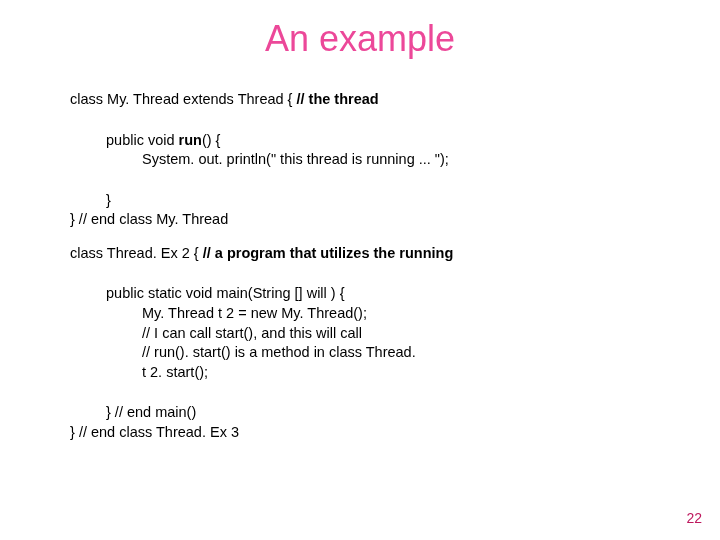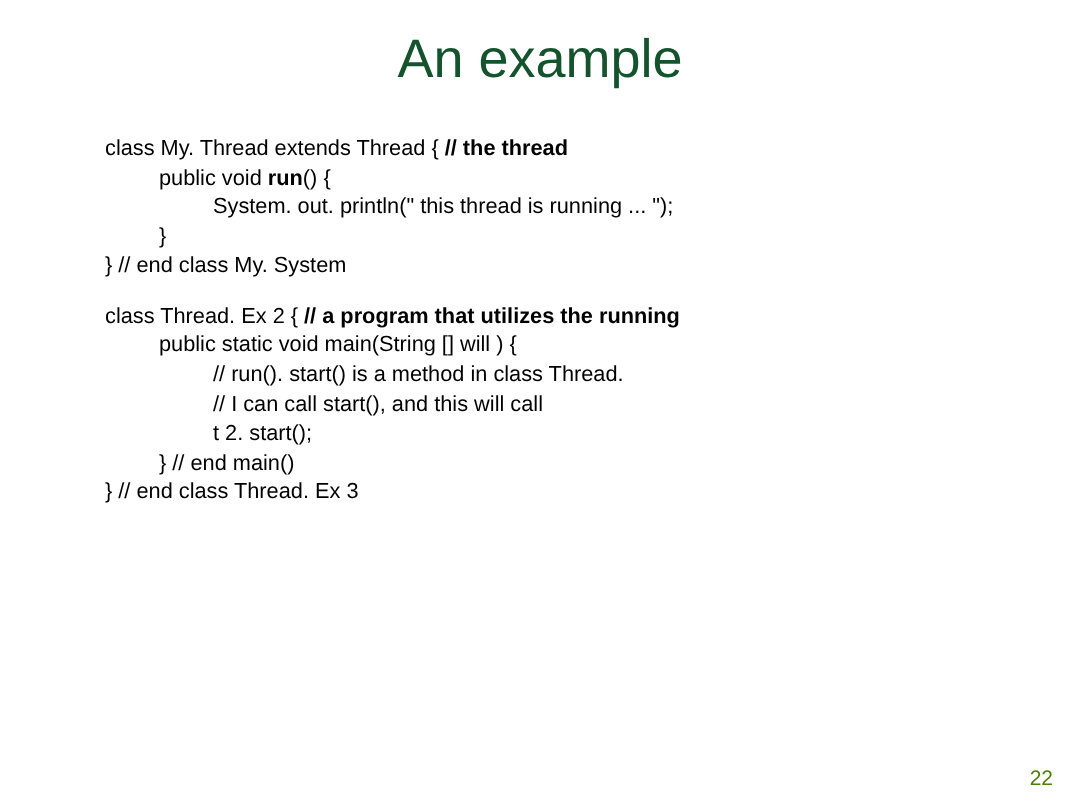--- a/index.html
+++ b/index.html
@@ -6,70 +6,71 @@
   body {
     width: 720px;
     height: 540px;
     background: #ffffff;
     font-family: Tahoma, Verdana, sans-serif;
     position: relative;
     overflow: hidden;
   }
   .title {
     text-align: center;
-    color: #14532d;
+    color: #ec4899;
     font-size: 36px;
     font-weight: normal;
     padding-top: 18px;
     padding-bottom: 30px;
   }
   .content {
     padding-left: 70px;
     padding-right: 27px;
     font-size: 14.5px;
     line-height: 1.35;
     color: #000000;
   }
-  .i1 { padding-left: 36px; }
+  .i1 { padding-left: 36px; margin-top: 21px; }
   .i2 { padding-left: 72px; }
   .bold { font-weight: bold; }
   .gap { height: 14px; }
   .pagenum {
     position: absolute;
     right: 18px;
     bottom: 14px;
     font-size: 14px;
-    color: #4d7c0f;
+    color: #be185d;
   }
 </style>
 </head>
 <body>
 
 <div class="title">An example</div>
 
 <div class="content">
 
   <div>
     <span>class My. Thread extends Thread {           </span><span class="bold">// the thread</span>
   </div>
   <div class="i1">
     <span>public void </span><span class="bold">run</span><span>() {</span>
   </div>
   <div class="i2">System. out. println(" this thread is running ... ");</div>
   <div class="i1">}</div>
-  <div>} // end class My. System</div>
+  <div>} // end class My. Thread</div>
 
   <div class="gap"></div>
 
   <div>
     <span>class Thread. Ex 2 {                   </span><span class="bold">// a program that utilizes the running</span>
   </div>
   <div class="i1">public static void main(String [] will  ) {</div>
+  <div class="i2">My. Thread t 2 = new My. Thread();</div>
+  <div class="i2">// I can call start(), and this will call</div>
   <div class="i2">// run(). start() is a method in class Thread.</div>
-  <div class="i2">// I can call start(), and this will call</div>
   <div class="i2">t 2. start();</div>
   <div class="i1">} // end main()</div>
   <div>
     <span>}       </span><span>// end class Thread. Ex 3</span>
   </div>
 
 </div>
 
 <div class="pagenum">22</div>
 

